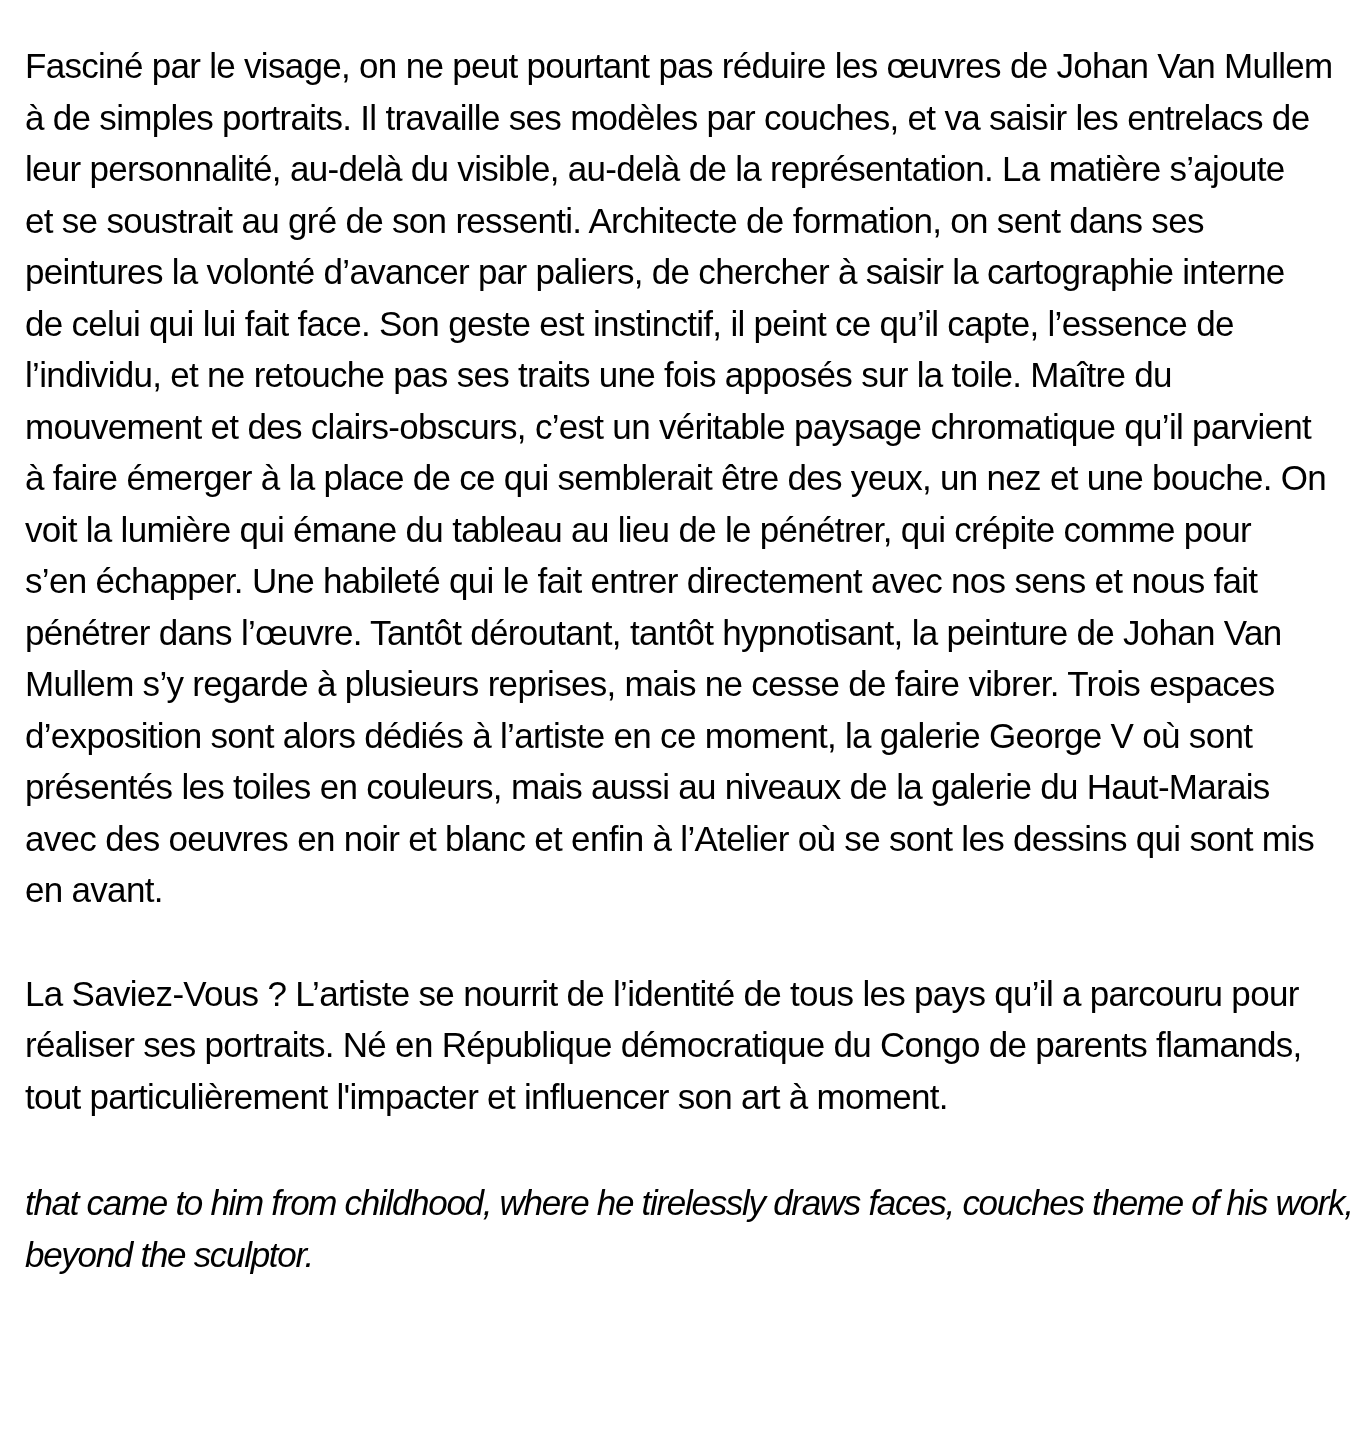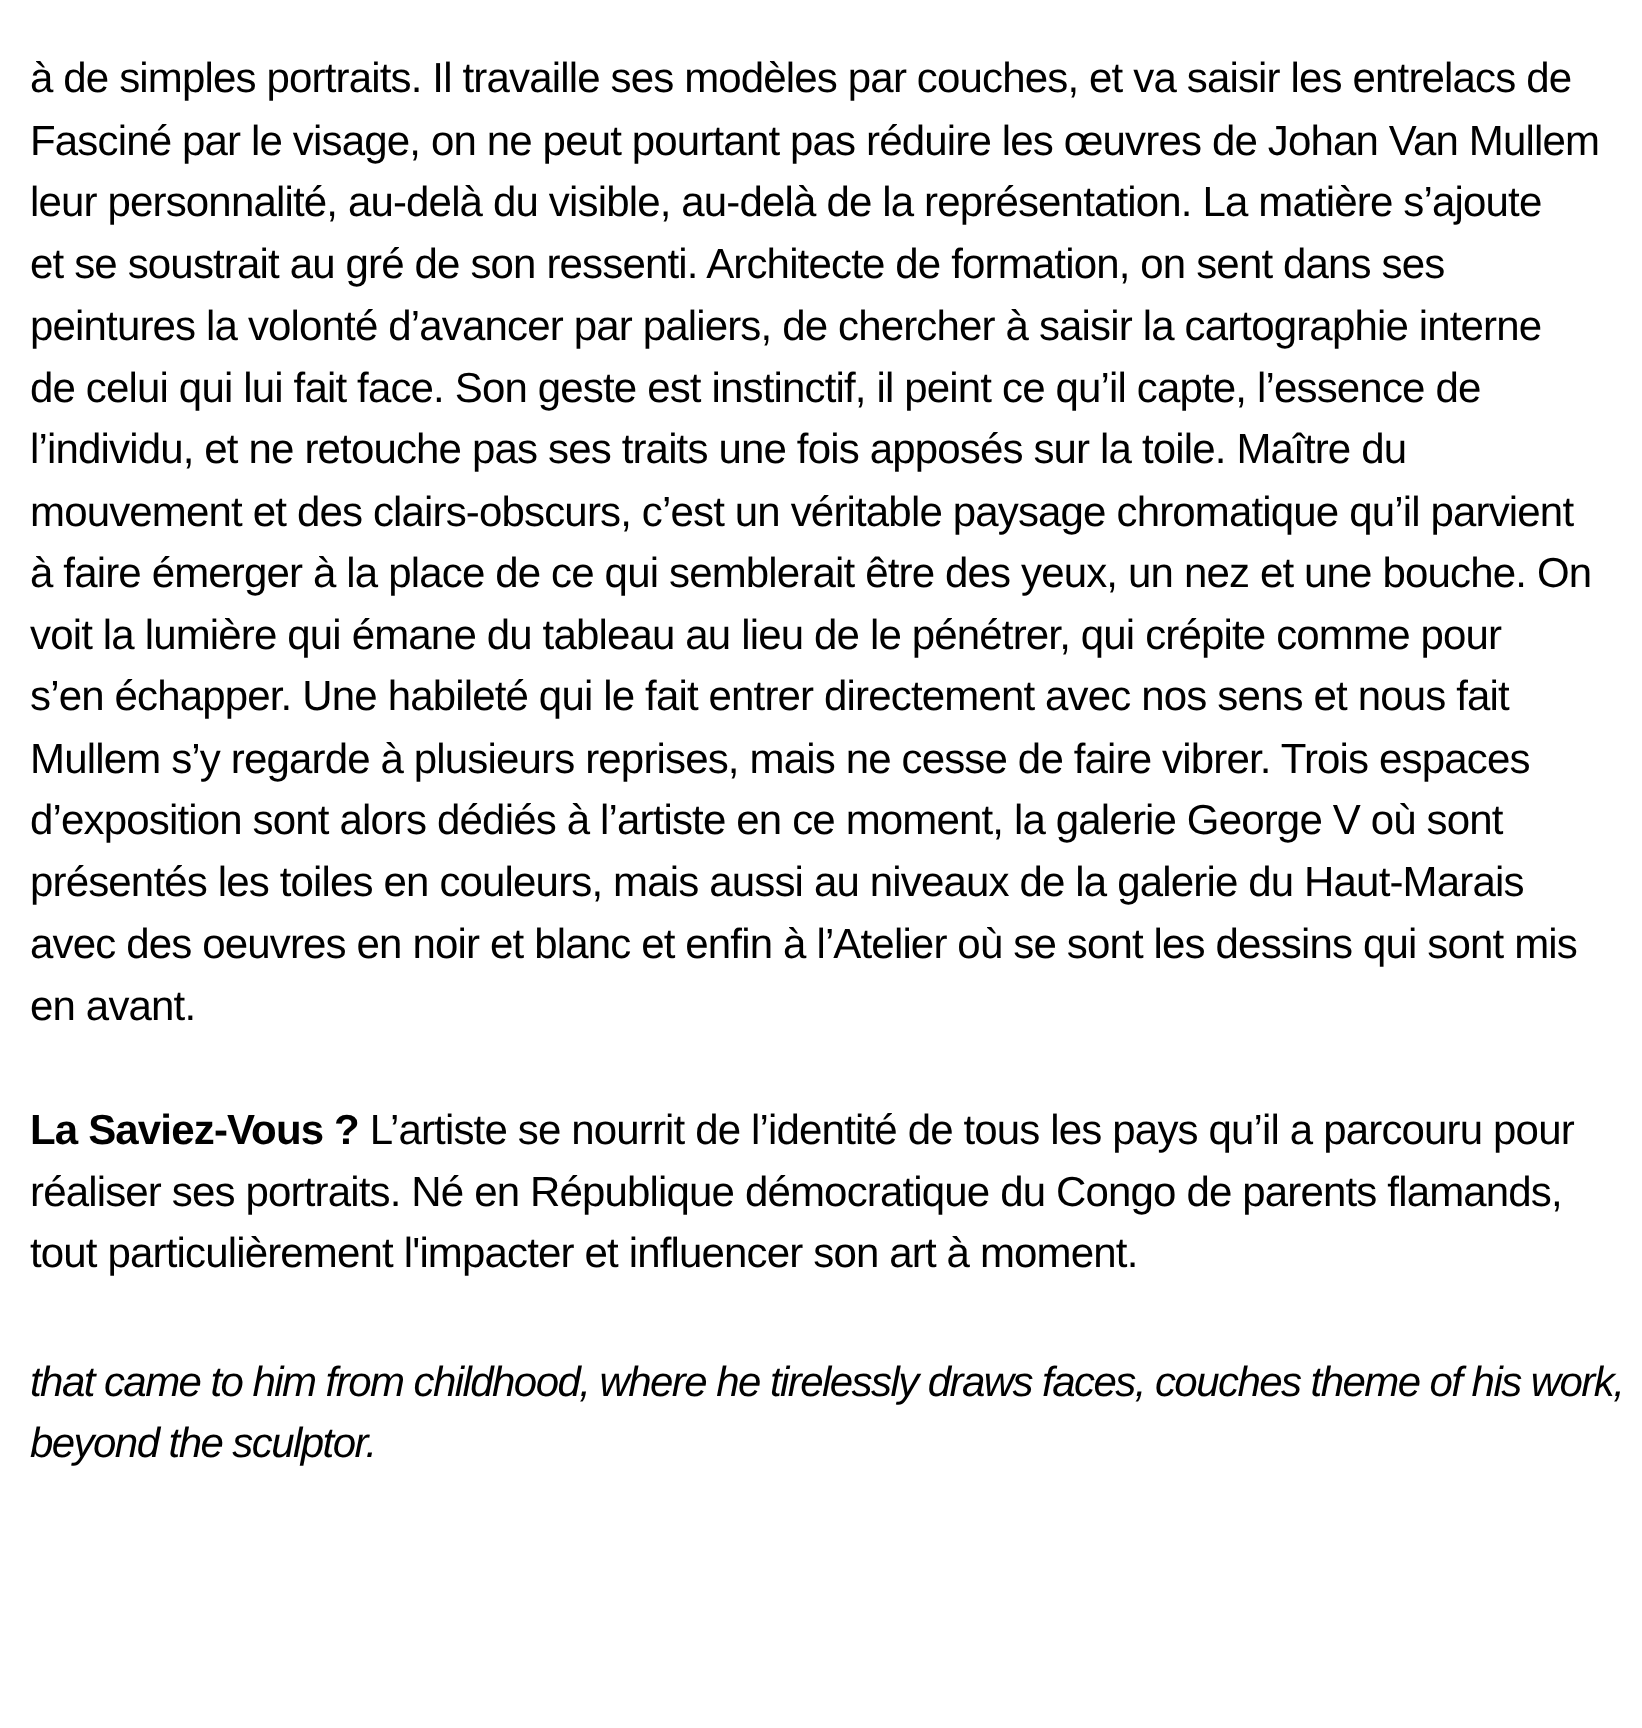--- a/index.html
+++ b/index.html
@@ -27,40 +27,41 @@
     white-space: pre;
     font-size: 35px;
     line-height: 51.5px;
     letter-spacing: -0.7px;
   }
   .p3 .line {
     font-style: italic;
     letter-spacing: -1.3px;
   }
   .bold-lead {
-    font-weight: bold;
+    font-weight: normal;
   }
 </style>
 </head>
 <body>
 
 <div class="article">
 
   <div class="para p1">
+    <div class="line">Fasciné par le visage, on ne peut pourtant pas réduire les œuvres de Johan Van Mullem</div>
     <div class="line">à de simples portraits. Il travaille ses modèles par couches, et va saisir les entrelacs de</div>
-    <div class="line">Fasciné par le visage, on ne peut pourtant pas réduire les œuvres de Johan Van Mullem</div>
     <div class="line">leur personnalité, au-delà du visible, au-delà de la représentation. La matière s’ajoute</div>
     <div class="line">et se soustrait au gré de son ressenti. Architecte de formation, on sent dans ses</div>
     <div class="line">peintures la volonté d’avancer par paliers, de chercher à saisir la cartographie interne</div>
     <div class="line">de celui qui lui fait face. Son geste est instinctif, il peint ce qu’il capte, l’essence de</div>
     <div class="line">l’individu, et ne retouche pas ses traits une fois apposés sur la toile. Maître du</div>
     <div class="line">mouvement et des clairs-obscurs, c’est un véritable paysage chromatique qu’il parvient</div>
     <div class="line">à faire émerger à la place de ce qui semblerait être des yeux, un nez et une bouche. On</div>
     <div class="line">voit la lumière qui émane du tableau au lieu de le pénétrer, qui crépite comme pour</div>
     <div class="line">s’en échapper. Une habileté qui le fait entrer directement avec nos sens et nous fait</div>
+    <div class="line">pénétrer dans l’œuvre. Tantôt déroutant, tantôt hypnotisant, la peinture de Johan Van</div>
     <div class="line">Mullem s’y regarde à plusieurs reprises, mais ne cesse de faire vibrer. Trois espaces</div>
     <div class="line">d’exposition sont alors dédiés à l’artiste en ce moment, la galerie George V où sont</div>
     <div class="line">présentés les toiles en couleurs, mais aussi au niveaux de la galerie du Haut-Marais</div>
     <div class="line">avec des oeuvres en noir et blanc et enfin à l’Atelier où se sont les dessins qui sont mis</div>
     <div class="line">en avant.</div>
   </div>
 
   <div class="para p2">
     <div class="line"><span class="bold-lead">La Saviez-Vous ?</span><span> L’artiste se nourrit de l’identité de tous les pays qu’il a parcouru pour</span></div>
     <div class="line">réaliser ses portraits. Né en République démocratique du Congo de parents flamands,</div>

